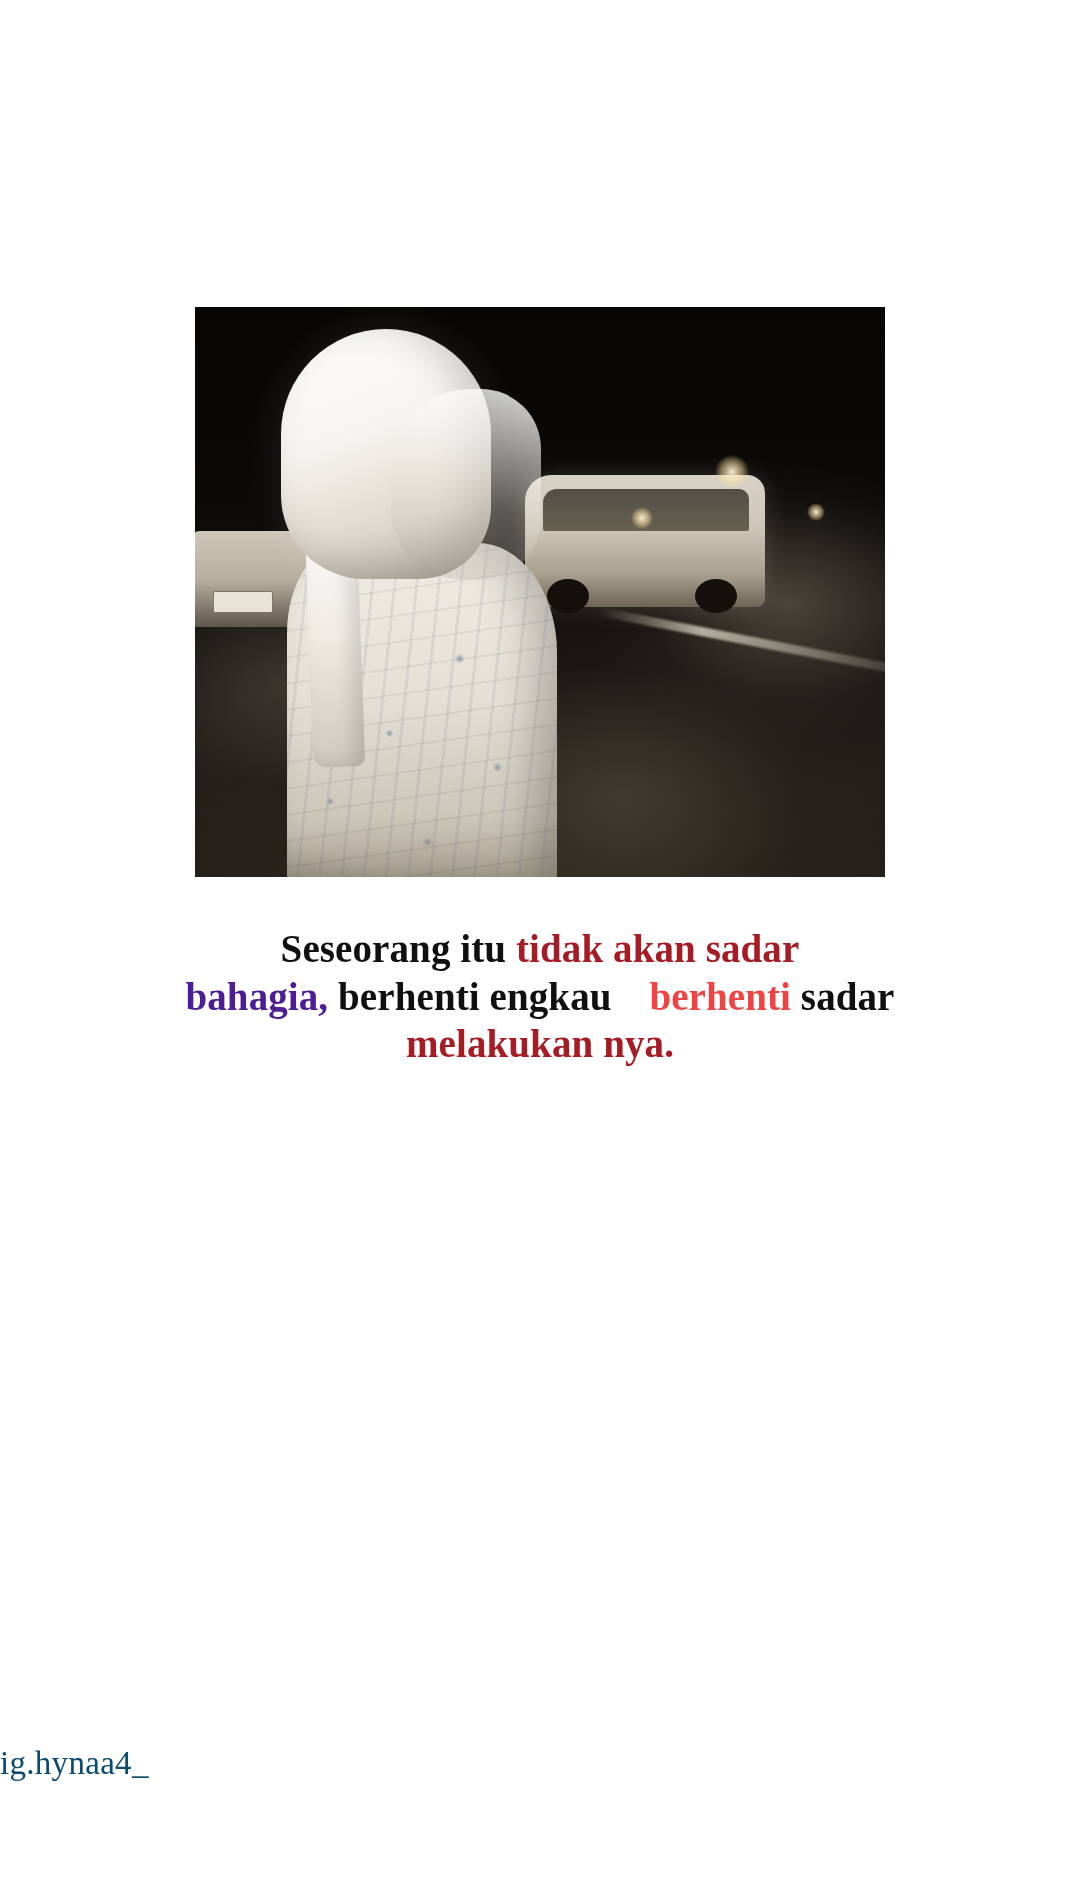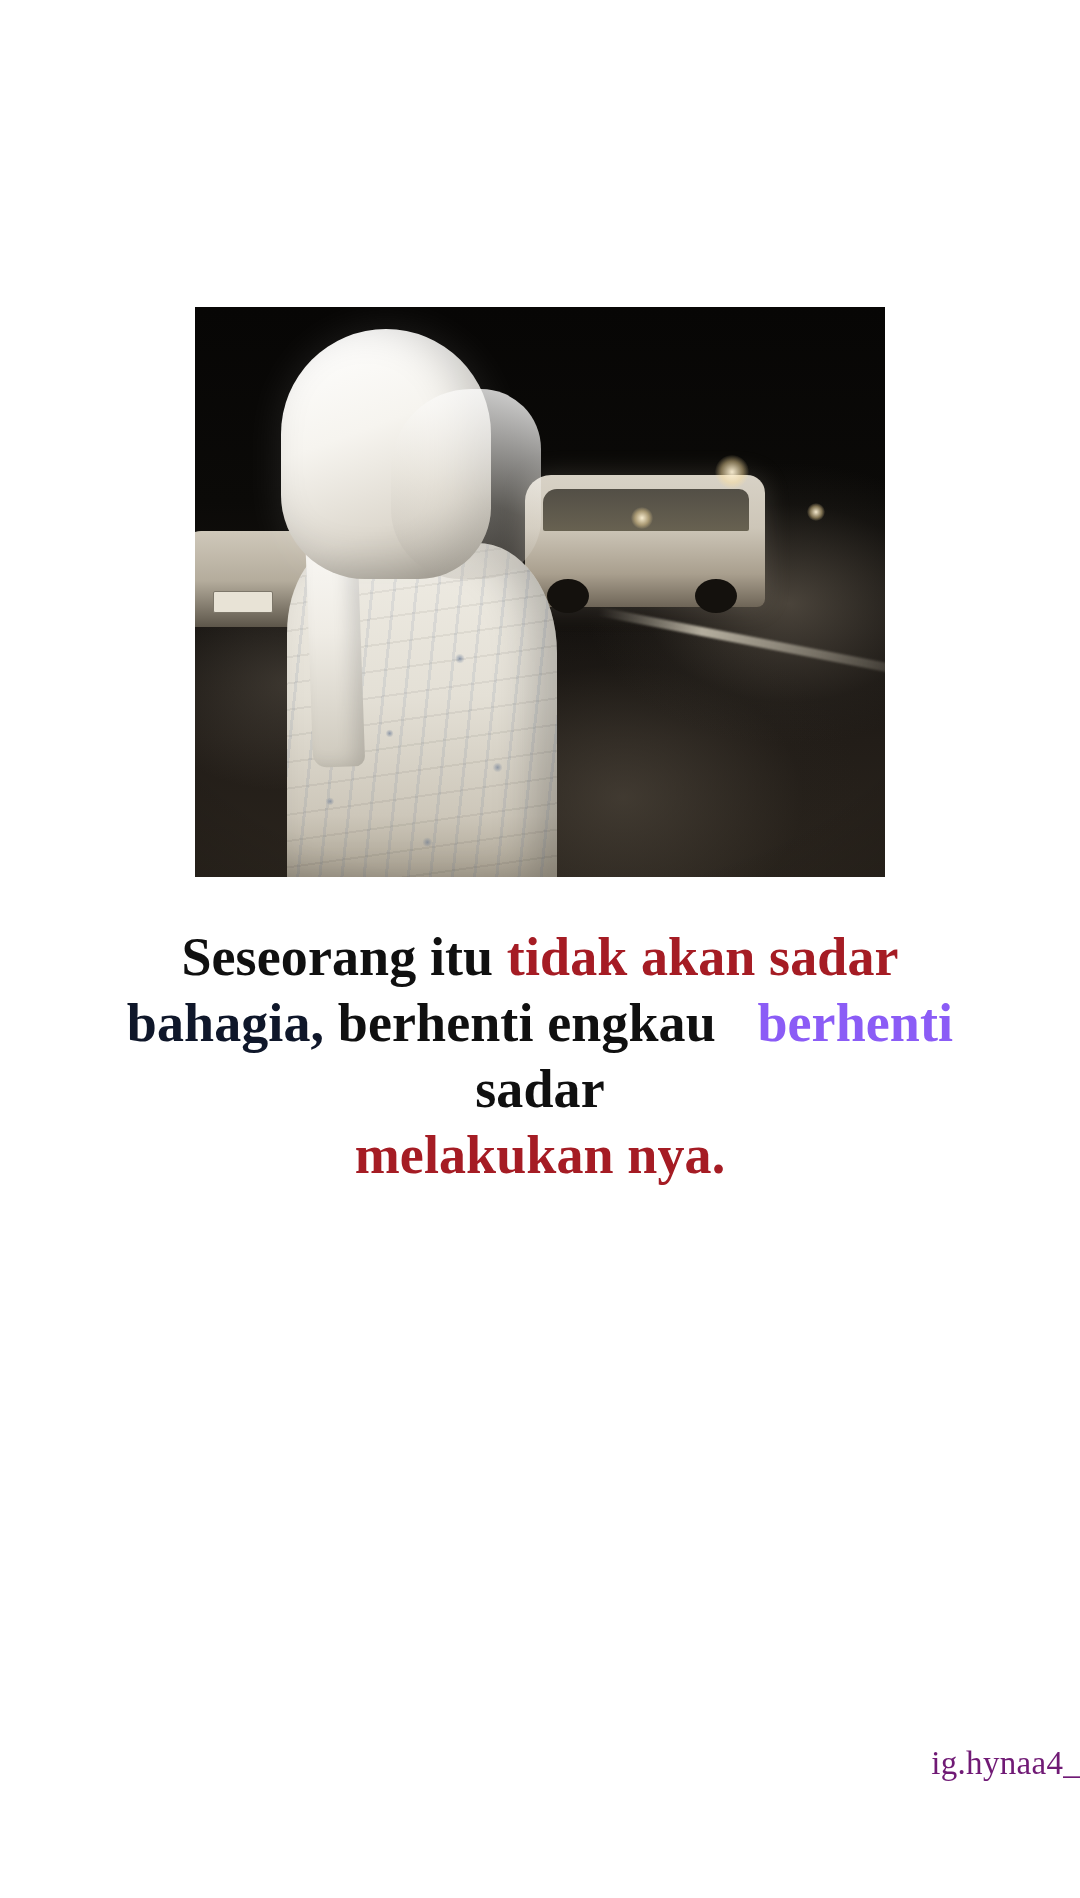--- a/index.html
+++ b/index.html
@@ -178,38 +178,38 @@
     background: radial-gradient(ellipse 120% 110% at 50% 45%, rgba(0,0,0,0) 52%, rgba(0,0,0,0.45) 100%);
   }
 
   
   .quote {
     position: absolute;
     left: 90px;
     top: 925px;
     width: 900px;
     text-align: center;
-    font-size: 54px;
+    font-size: 39px;
     line-height: 1.22;
     color: #101010;
     font-family: "Liberation Serif", serif;
     font-weight: 700;
     letter-spacing: 0.1px;
   }
   .quote .hl { color: #a51c24; }
 
   
   .handle {
     position: absolute;
     left: 0;
     top: 1745px;
     width: 1080px;
-    text-align: right;
+    text-align: left;
     font-size: 33px;
-    color: #701a75;
+    color: #0c4a6e;
     font-family: "Liberation Serif", serif;
     letter-spacing: 0.3px;
   }
 </style>
 </head>
 <body>
 
 <div class="post">
 
   <div class="photo-frame">
@@ -230,19 +230,19 @@
       <div class="scarf-tail"></div>
       <div class="hijab">
         <div class="hijab-fold"></div>
       </div>
       <div class="photo-vignette"></div>
     </div>
   </div>
 
   <div class="quote" style="color: rgb(16, 16, 16);">
       <div><span>Seseorang itu </span><span class="hl" style="color: rgb(165, 28, 36);">tidak akan sadar</span></div>
-      <div><span class="hl" style="color: #0f172a;">bahagia,</span><span> berhenti engkau </span><span class="hl" style="color: #8b5cf6; margin-left: 28px;">berhenti</span><span> sadar</span></div>
+      <div><span class="hl" style="color: #4c1d95;">bahagia,</span><span> berhenti engkau </span><span class="hl" style="color: #ef4444; margin-left: 28px;">berhenti</span><span> sadar</span></div>
       <div><span class="hl" style="color: rgb(165, 28, 36);">melakukan nya.</span></div>
     </div>
 
   <div class="handle">ig.hynaa4_</div>
 
 </div>
 
 </body></html>

